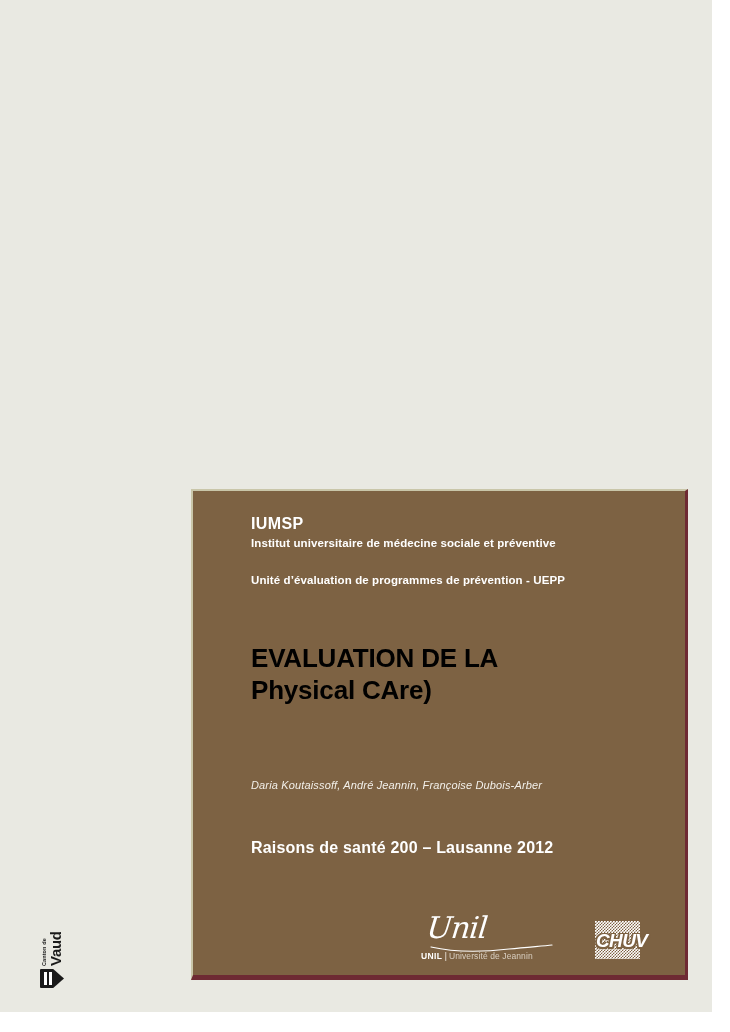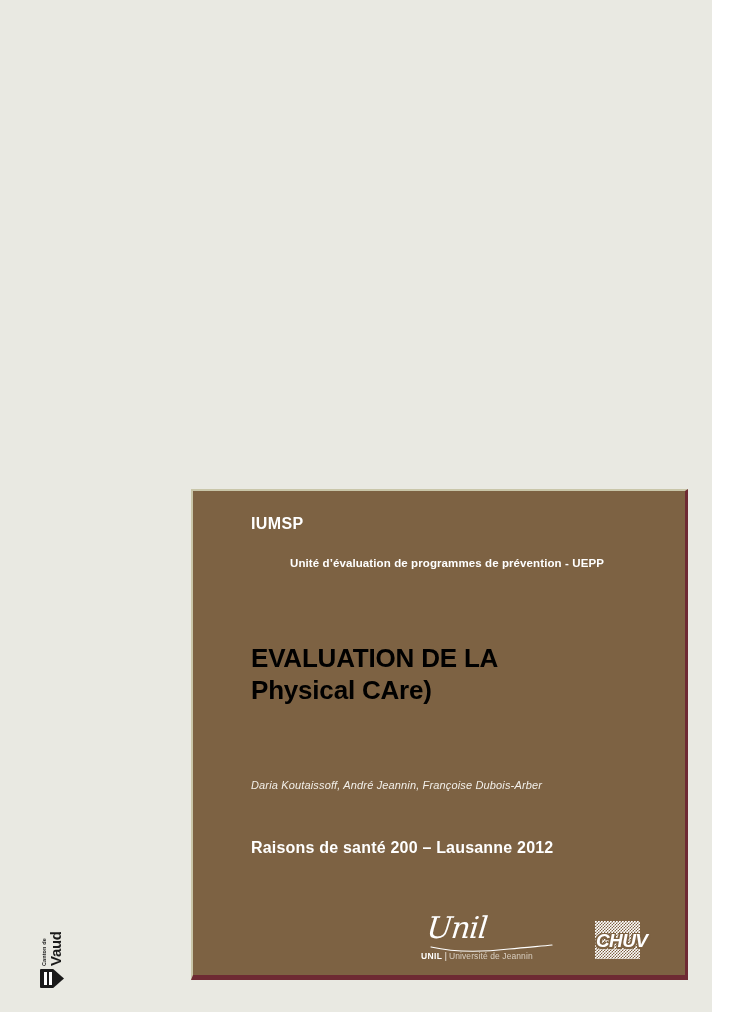--- a/index.html
+++ b/index.html
@@ -134,21 +134,20 @@
     font-weight: bold;
     letter-spacing: 0.1px;
     line-height: 1.45;
   }
   .inst-unit {
     font-size: 11.5px;
     font-weight: bold;
     letter-spacing: 0.1px;
     margin-top: 20px;
     line-height: 1.45;
-    margin-left: 39px;
   }
 
   
   .doc-title {
     position: absolute;
     top: 152px;
     left: 0;
     right: 0;
     color: #000000;
     font-size: 26px;
@@ -292,20 +291,21 @@
         <span class="vaud-vaud">Vaud</span>
       </div>
     </div>
   </div>
 
   <div class="cover-panel">
     <div class="panel-pad">
 
       <div class="inst-block">
         <div class="inst-acronym">IUMSP</div>
+        <div class="inst-name">Institut universitaire de médecine sociale et préventive</div>
         <div class="inst-unit">Unité d’évaluation de programmes de prévention  -  UEPP</div>
       </div>
 
       <div class="doc-title">
         <span class="tline">EVALUATION DE LA</span>
         <span class="tline">Physical CAre)</span>
       </div>
 
       <div class="doc-authors">Daria Koutaissoff, André Jeannin, Françoise Dubois-Arber</div>
 

